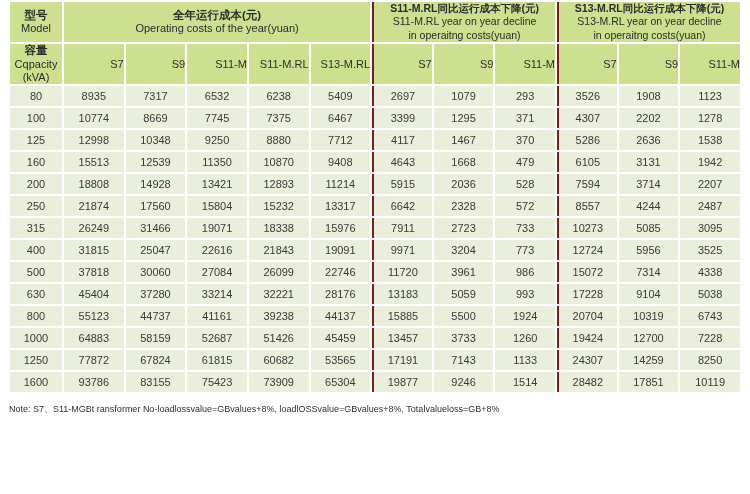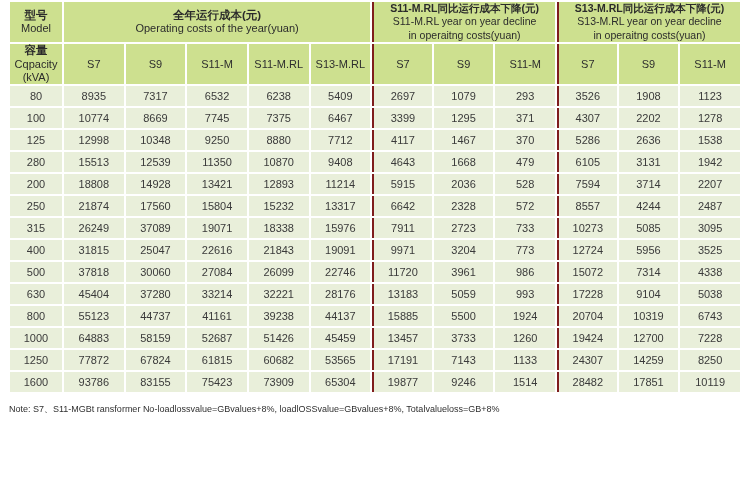--- a/index.html
+++ b/index.html
@@ -17,21 +17,21 @@
     table-layout: fixed; width: 734px; margin: 0 8px;
   }
   th, td { background: #e9efda; padding: 0; text-align: center; vertical-align: middle; }
   thead th { background: #cde08f; font-weight: normal; }
   tr.h1 th { height: 40px; }
   tr.h2 th { height: 38px; }
   tbody td { height: 20px; font-size: 11px; color: #3a3a3a; }
   .zh { font-weight: bold; font-size: 11.5px; color: #2b2b2b; line-height: 1.2; }
   .en { font-size: 11px; color: #2b2b2b; line-height: 1.2; }
   .g23 .zh, .g23 .en { font-size: 10.5px; line-height: 1.25; }
-  .sub { font-size: 11px; color: #2e2e2e; }
+  .sub { font-size: 11px; color: #2e2e2e; text-align: right; }
   .gs { border-left: 2px solid #7f1d1d; }
   .note { margin: 9px 0 0 9px; font-size: 9px; color: #2f2f2f; line-height: 1.4; }
 </style>
 </head>
 <body>
 
 <div class="page">
 
 
   <table class="cmp">
@@ -130,21 +130,21 @@
           <td>7712</td>
           <td class="gs">4117</td>
           <td>1467</td>
           <td>370</td>
           <td class="gs">5286</td>
           <td>2636</td>
           <td>1538</td>
         </tr>
 
         <tr>
-          <td>280</td>
+          <td>160</td>
           <td>15513</td>
           <td>12539</td>
           <td>11350</td>
           <td>10870</td>
           <td>9408</td>
           <td class="gs">4643</td>
           <td>1668</td>
           <td>479</td>
           <td class="gs">6105</td>
           <td>3131</td>
@@ -177,21 +177,21 @@
           <td>2328</td>
           <td>572</td>
           <td class="gs">8557</td>
           <td>4244</td>
           <td>2487</td>
         </tr>
 
         <tr>
           <td>315</td>
           <td>26249</td>
-          <td>37089</td>
+          <td>31466</td>
           <td>19071</td>
           <td>18338</td>
           <td>15976</td>
           <td class="gs">7911</td>
           <td>2723</td>
           <td>733</td>
           <td class="gs">10273</td>
           <td>5085</td>
           <td>3095</td>
         </tr>

